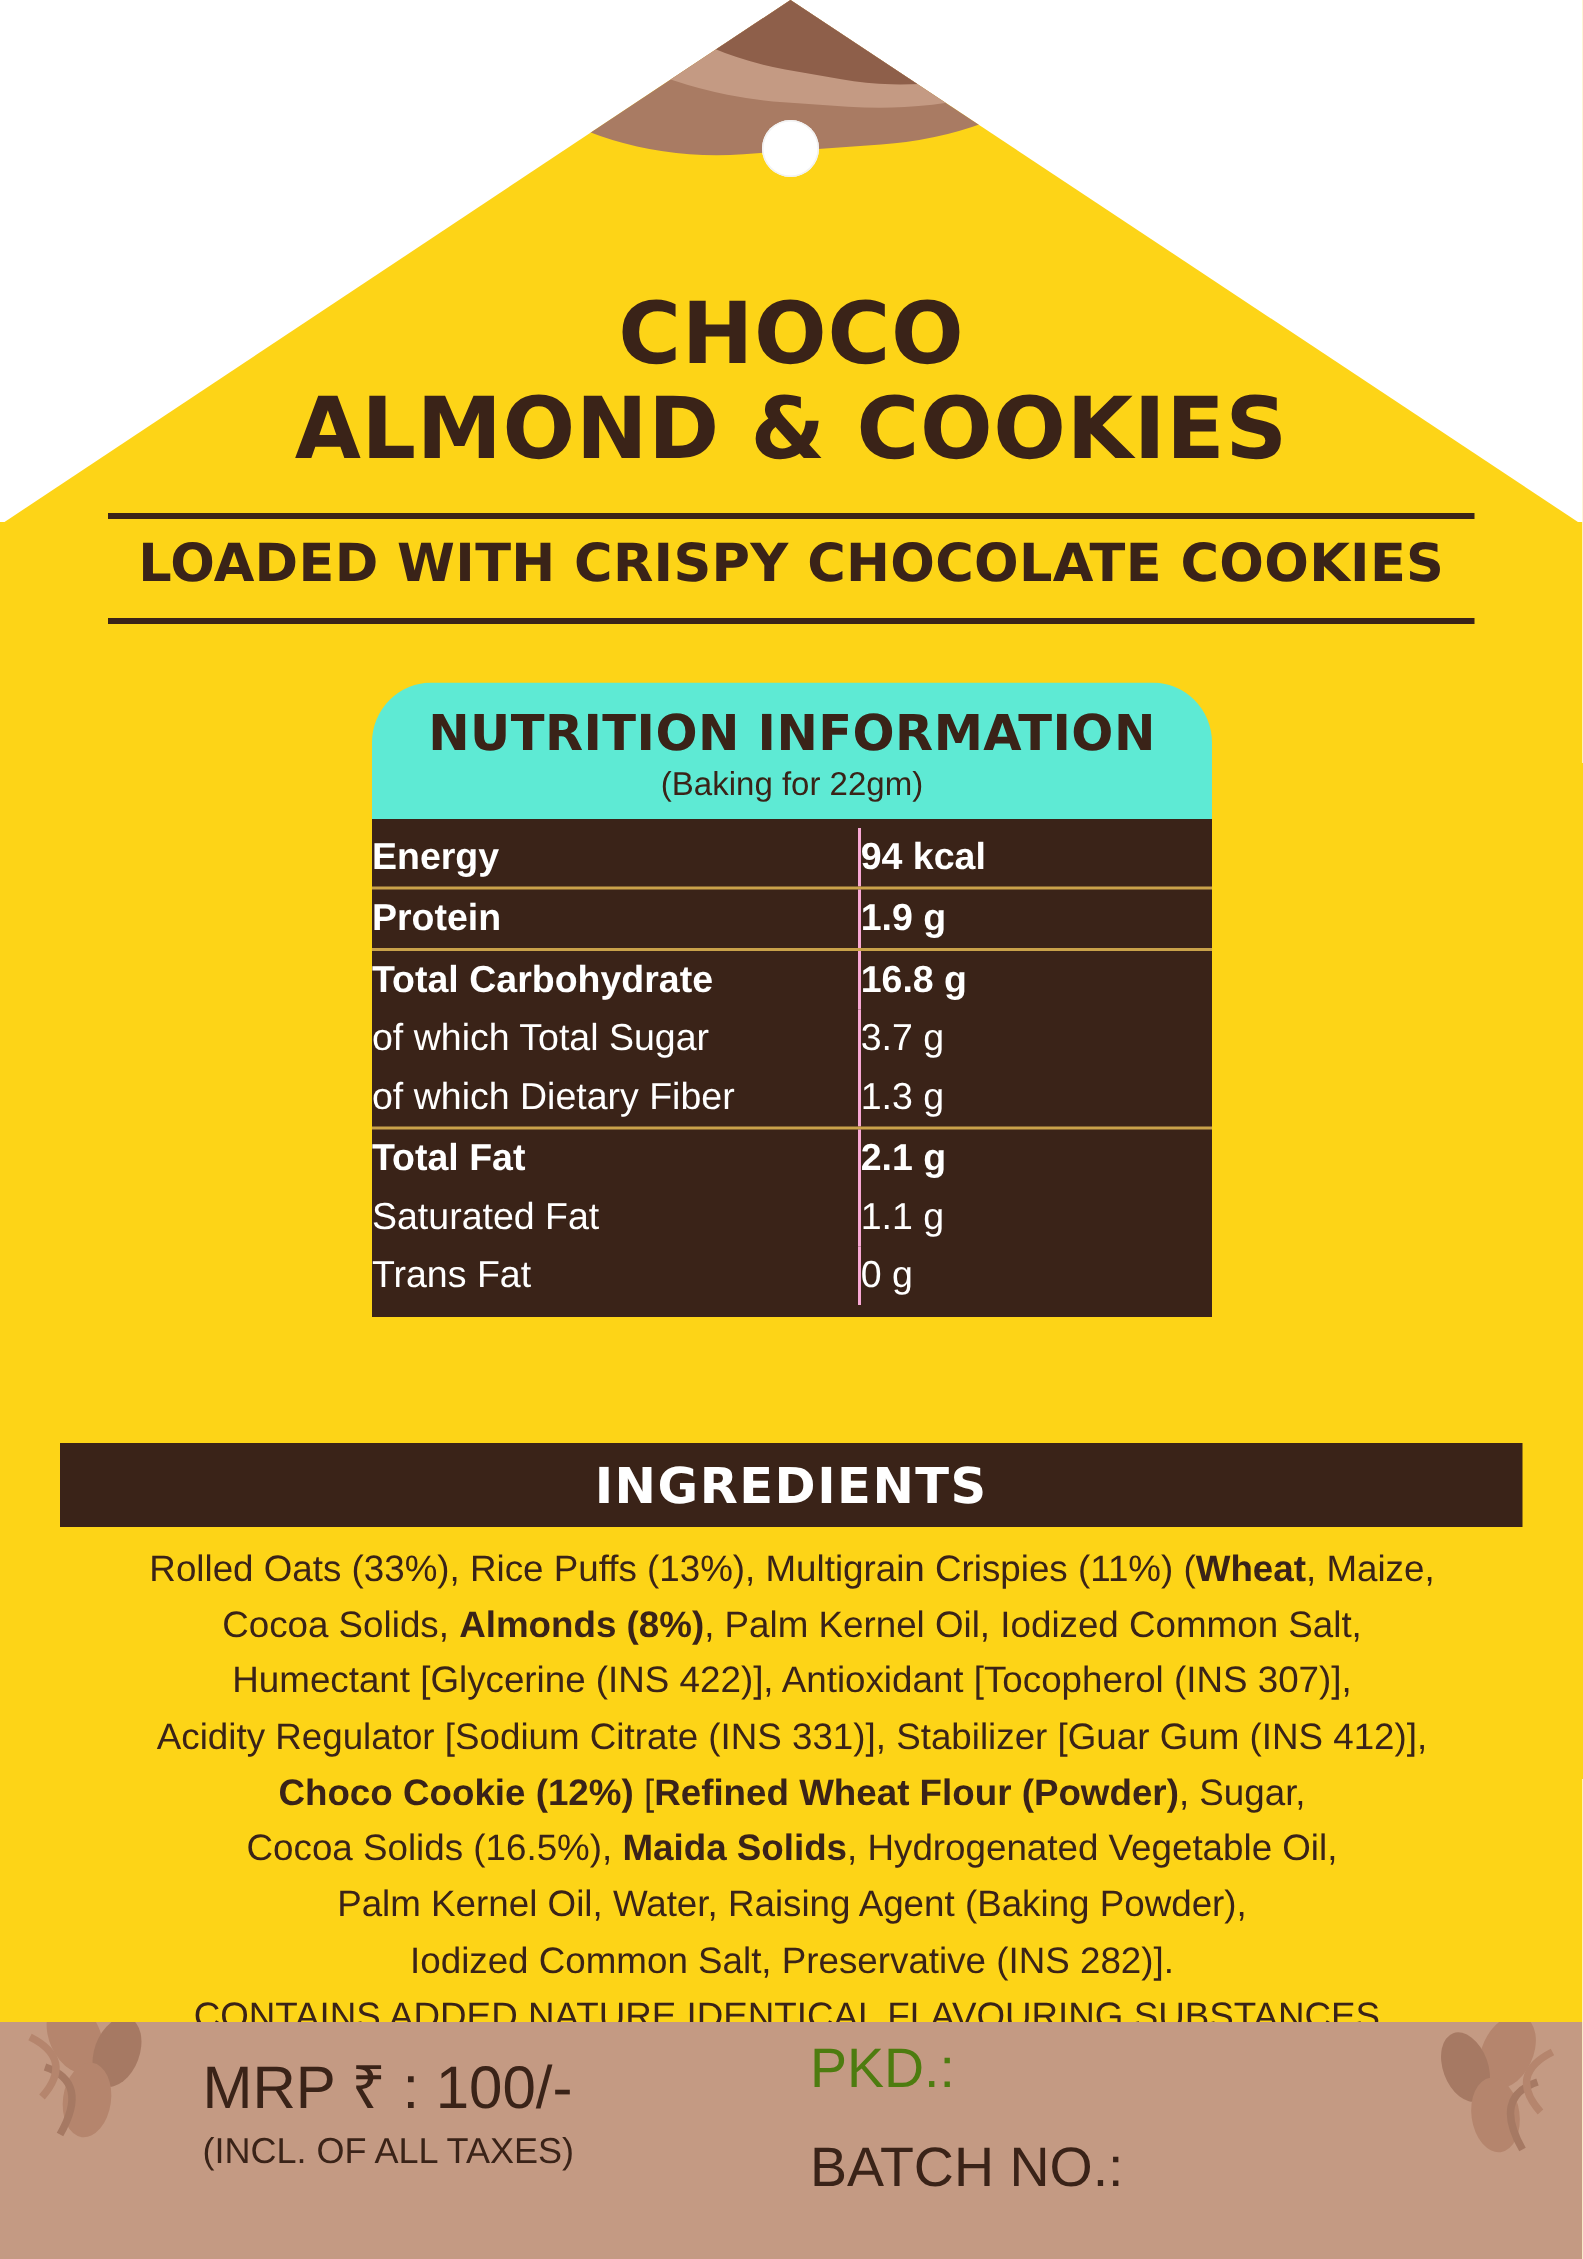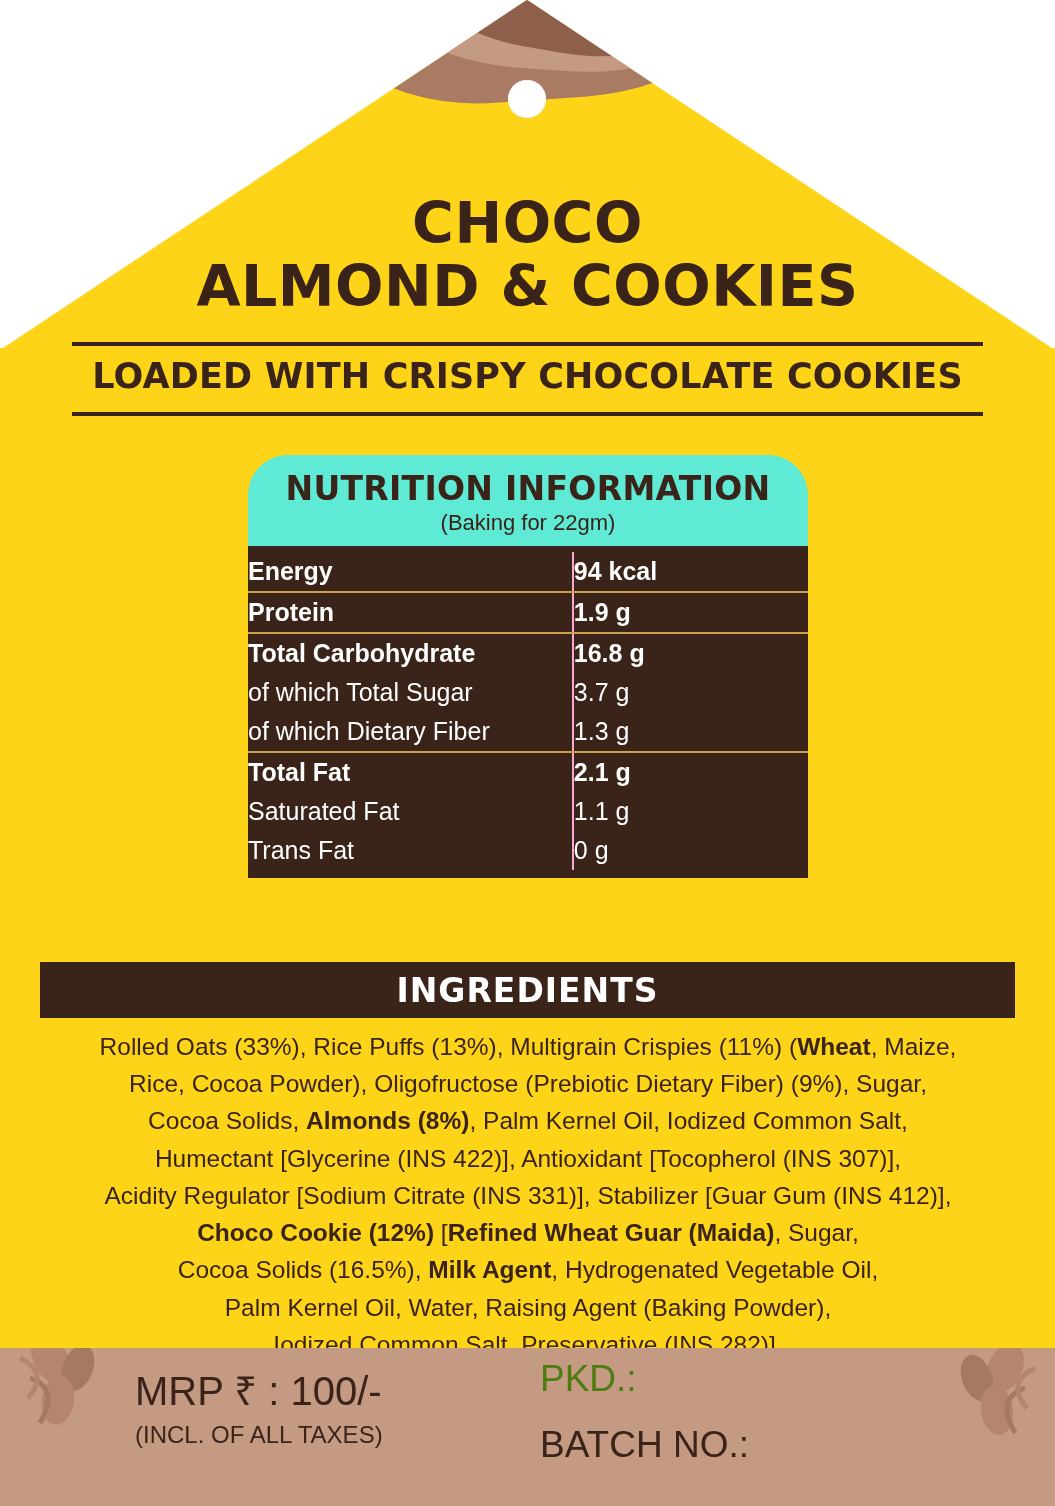--- a/index.html
+++ b/index.html
@@ -332,26 +332,25 @@
           </tbody>
       </table>
     </div>
   </div>
 
   <div class="ing-head">
     <span>INGREDIENTS</span>
   </div>
   <div class="ing-body" id="ingredients-body">
       <div>Rolled Oats (33%), Rice Puffs (13%), Multigrain Crispies (11%) (<b>Wheat</b>, Maize,</div>
-      <div>Rice, Cocoa Powder), Oligofructose (Prebiotic Dietary Fiber) (9%), Sugar,</div>
       <div>Cocoa Solids, <b>Almonds (8%)</b>, Palm Kernel Oil, Iodized Common Salt,</div>
       <div>Humectant [Glycerine (INS 422)], Antioxidant [Tocopherol (INS 307)],</div>
       <div>Acidity Regulator [Sodium Citrate (INS 331)], Stabilizer [Guar Gum (INS 412)],</div>
-      <div><b>Choco Cookie (12%)</b> [<b>Refined Wheat Guar (Maida)</b>, Sugar,</div>
-      <div>Cocoa Solids (16.5%), <b>Milk Agent</b>, Hydrogenated Vegetable Oil,</div>
+      <div><b>Choco Cookie (12%)</b> [<b>Refined Wheat Flour (Powder)</b>, Sugar,</div>
+      <div>Cocoa Solids (16.5%), <b>Maida Solids</b>, Hydrogenated Vegetable Oil,</div>
       <div>Palm Kernel Oil, Water, Raising Agent (Baking Powder),</div>
       <div>Iodized Common Salt, Preservative (INS 282)].</div>
       <div>CONTAINS ADDED NATURE IDENTICAL FLAVOURING SUBSTANCES.</div>
     </div>
 
   <div class="bottom">
     <svg class="deco left" viewBox="0 0 120 130">
       <ellipse cx="40" cy="30" rx="17" ry="26" fill="#a9755c" transform="rotate(-25 40 30)"></ellipse>
       <ellipse cx="68" cy="40" rx="15" ry="24" fill="#8e5f4a" transform="rotate(20 68 40)"></ellipse>
       <ellipse cx="48" cy="72" rx="16" ry="25" fill="#a9755c" transform="rotate(8 48 72)"></ellipse>

